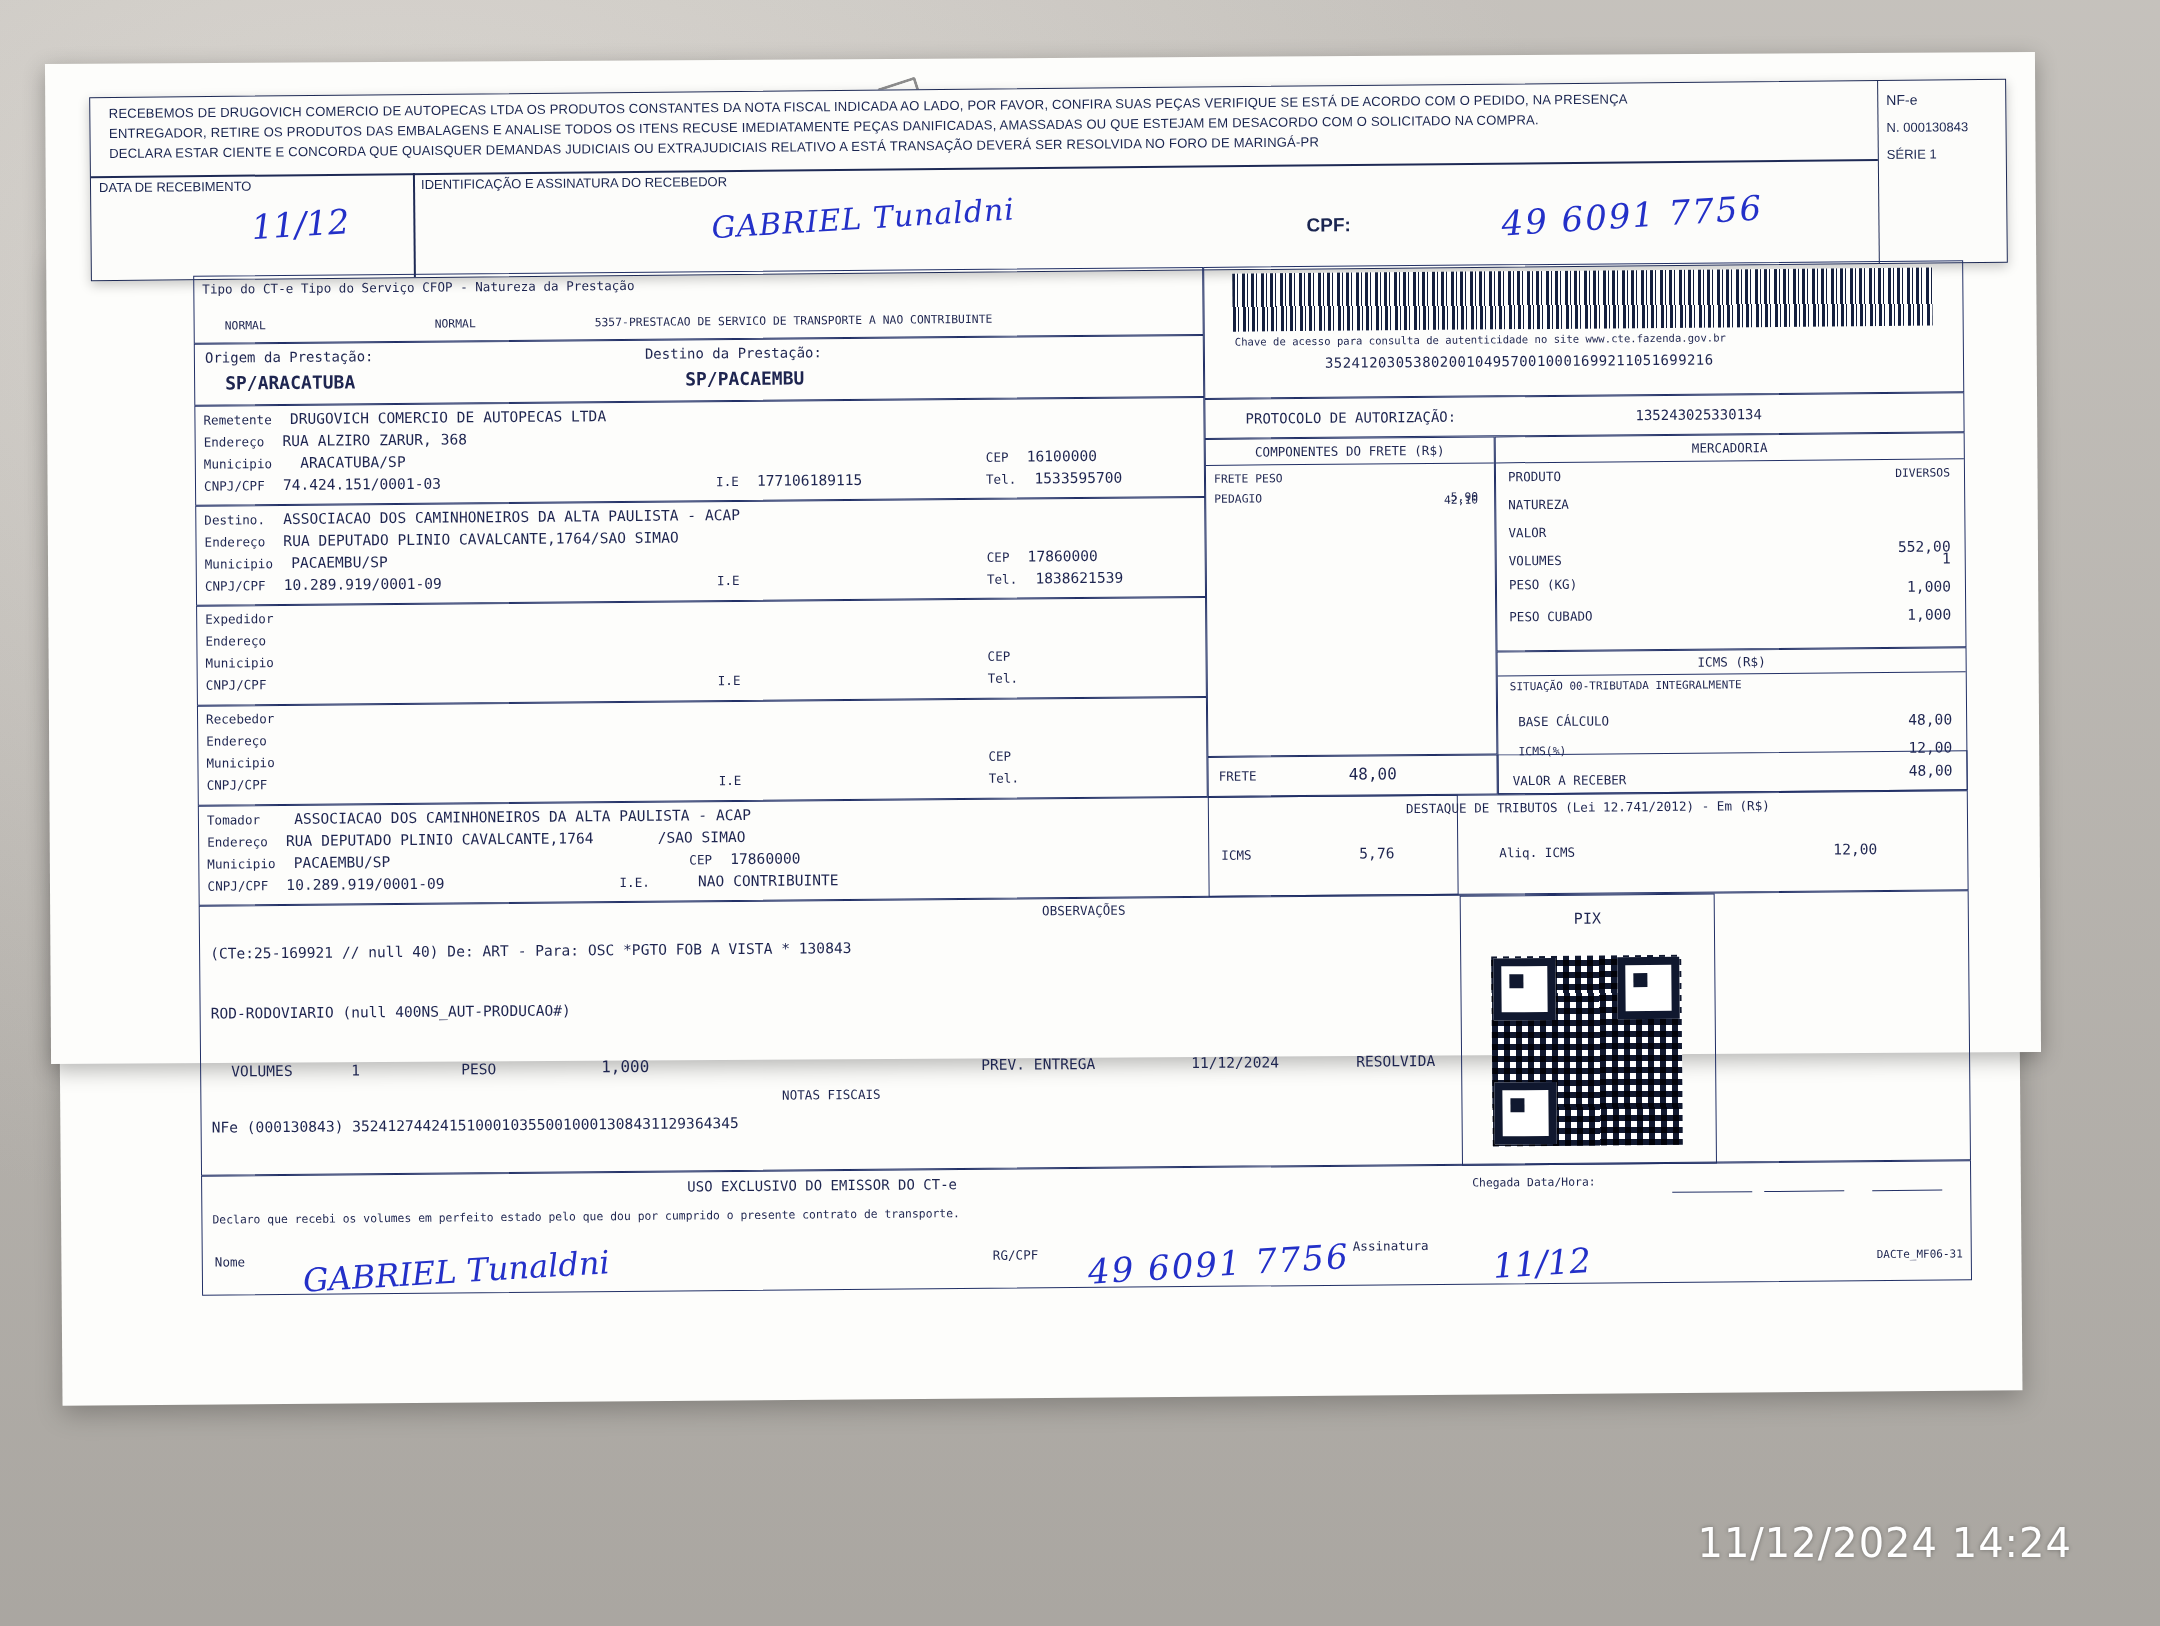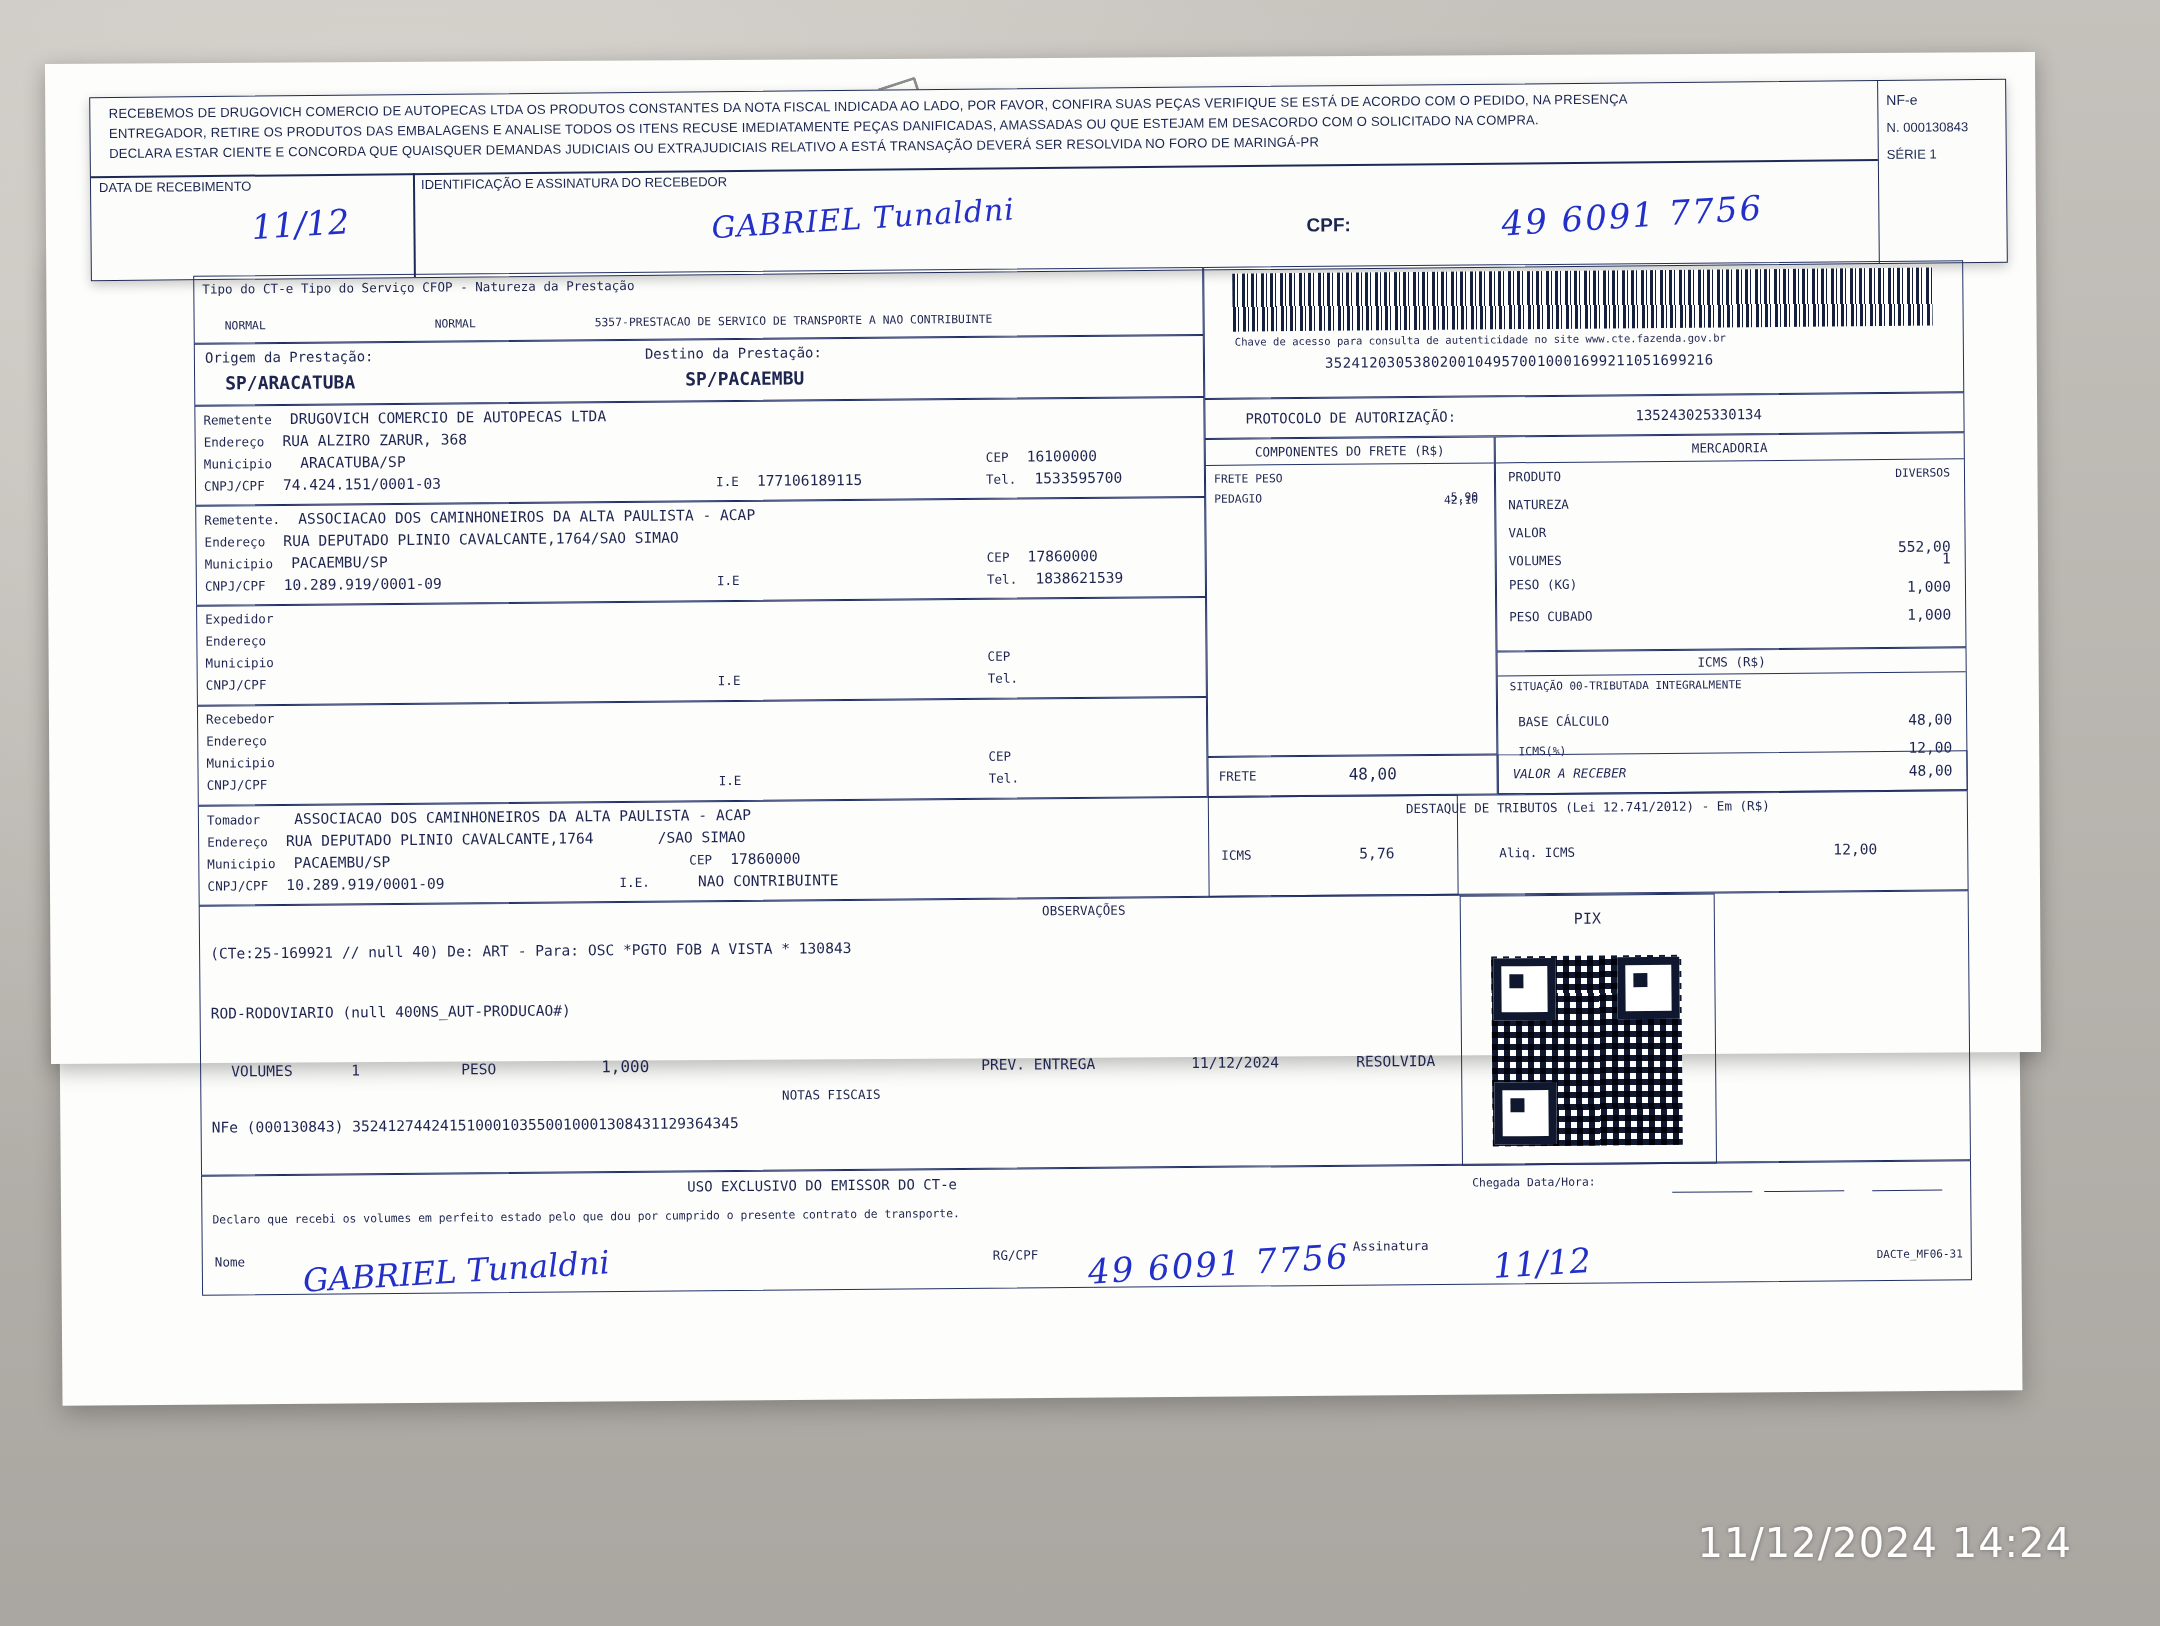--- a/index.html
+++ b/index.html
@@ -200,21 +200,21 @@
       <span class="val" style="margin-left:10px;">74.424.151/0001-03</span></div>
     <div style="position:absolute;left:520px;top:70px;"><span class="lbl">I.E</span>
       <span class="val" style="margin-left:10px;">177106189115</span></div>
     <div style="position:absolute;left:790px;top:48px;"><span class="lbl">CEP</span>
       <span class="val" style="margin-left:10px;">16100000</span></div>
     <div style="position:absolute;left:790px;top:70px;"><span class="lbl">Tel.</span>
       <span class="val" style="margin-left:10px;">1533595700</span></div>
   </div>
 
   <div class="bx" style="left:0;top:230px;width:1010px;height:100px;">
-    <div style="position:absolute;left:8px;top:4px;"><span class="lbl">Remetente.</span>
+    <div style="position:absolute;left:8px;top:4px;"><span class="lbl">Destino.</span>
       <span class="val" style="margin-left:10px;">ASSOCIACAO DOS CAMINHONEIROS DA ALTA PAULISTA - ACAP</span></div>
     <div style="position:absolute;left:8px;top:26px;"><span class="lbl">Endereço</span>
       <span class="val" style="margin-left:10px;">RUA DEPUTADO PLINIO CAVALCANTE,1764/SAO SIMAO</span></div>
     <div style="position:absolute;left:8px;top:48px;"><span class="lbl">Municipio</span>
       <span class="val" style="margin-left:10px;">PACAEMBU/SP</span></div>
     <div style="position:absolute;left:8px;top:70px;"><span class="lbl">CNPJ/CPF</span>
       <span class="val" style="margin-left:10px;">10.289.919/0001-09</span></div>
     <div style="position:absolute;left:520px;top:70px;"><span class="lbl">I.E</span></div>
     <div style="position:absolute;left:790px;top:48px;"><span class="lbl">CEP</span>
       <span class="val" style="margin-left:10px;">17860000</span></div>
@@ -289,21 +289,21 @@
   <div class="bx" style="left:1300px;top:387px;width:470px;height:143px;">
     <div class="c lbl" style="padding:4px 0;border-bottom:1.3px solid #223066;">ICMS (R$)</div>
     <div class="sm" style="position:absolute;left:12px;top:28px;font-size:11px;">SITUAÇÃO 00-TRIBUTADA INTEGRALMENTE</div>
     <div class="lbl" style="position:absolute;left:20px;top:62px;">BASE CÁLCULO</div>
     <div class="val" style="position:absolute;right:14px;top:62px;">48,00</div>
     <div class="sm" style="position:absolute;left:20px;top:92px;">ICMS(%)</div>
     <div class="val" style="position:absolute;right:14px;top:90px;">12,00</div>
   </div>
 
   <div class="bx" style="left:1300px;top:490px;width:470px;height:40px;">
-    <div class="lbl" style="position:absolute;left:14px;top:11px;font-style:italic;">VALOR A RECEBER</div>
+    <div class="lbl" style="position:absolute;left:14px;top:18px;">VALOR A RECEBER</div>
     <div class="val" style="position:absolute;right:14px;top:10px;">48,00</div>
   </div>
 
   <div class="bx" style="left:1010px;top:530px;width:760px;height:100px;">
     <div class="c lbl" style="padding:5px 0;">DESTAQUE DE TRIBUTOS (Lei 12.741/2012) - Em (R$)</div>
     <div class="lbl" style="position:absolute;left:12px;top:50px;">ICMS</div>
     <div class="val" style="position:absolute;left:150px;top:48px;">5,76</div>
     <div class="lbl" style="position:absolute;left:290px;top:50px;">Aliq. ICMS</div>
     <div class="val" style="position:absolute;right:90px;top:48px;">12,00</div>
   </div>

